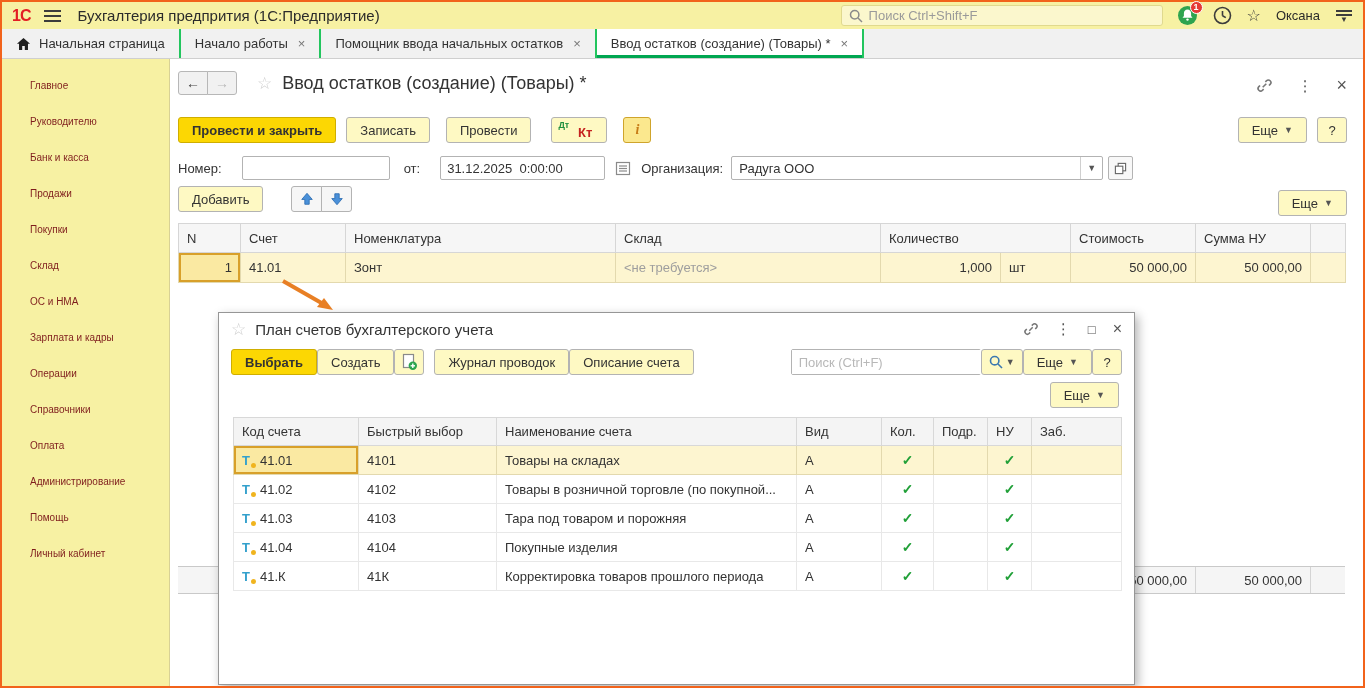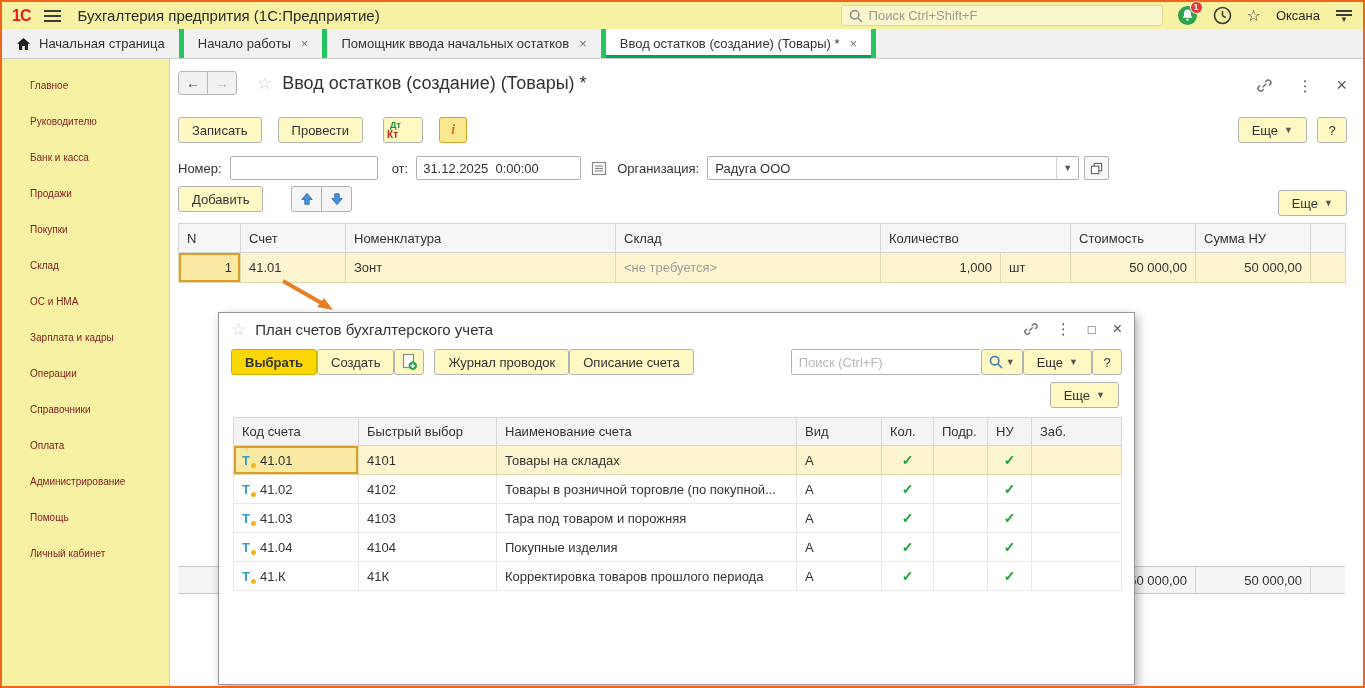--- a/index.html
+++ b/index.html
@@ -19,21 +19,21 @@
   .bell-wrap { position:relative; width:21px; height:21px; }
   .badge { position:absolute; top:-4px; right:-5px; min-width:13px; height:13px; background:#e53935; border:1px solid #fff; border-radius:50%; color:#fff; font-size:9px; line-height:11px; text-align:center; font-weight:bold; }
   .star-glyph { color:#3c3c3c; font-size:16px; }
   .username { font-size:13px; color:#2b2b2b; }
   .topmenu { display:flex; flex-direction:column; align-items:center; gap:2px; width:18px; cursor:pointer; }
   .topmenu i { height:2px; background:#3c3c3c; display:block; width:16px; }
   .topmenu .car { font-size:8px; color:#3c3c3c; line-height:4px; }
 
   
   .tabbar { height:30px; background:#f1f1f1; border-bottom:1px solid #cfcfcf; display:flex; flex:0 0 auto; }
-  .tab { display:flex; align-items:center; gap:8px; padding:0 14px; border-right:5px solid #22c55e; font-size:13px; color:#333; position:relative; cursor:pointer; white-space:nowrap; }
+  .tab { display:flex; align-items:center; gap:8px; padding:0 14px; border-right:2px solid #22c55e; font-size:13px; color:#333; position:relative; cursor:pointer; white-space:nowrap; }
   .tab.active { background:#fff; }
   .tab.active::after { content:''; position:absolute; left:0; right:0; bottom:0; height:3px; background:#00a651; }
   .tab .x { color:#777; font-size:13px; margin-left:2px; }
 
   
   .main { flex:1; display:flex; min-height:0; }
   .sidebar { width:168px; background:#f7f1a3; border-right:1px solid #d8d195; padding-top:8px; flex:0 0 auto; }
   .side-item { height:36px; display:flex; align-items:center; padding-left:28px; font-size:10px; color:#7f1d1d; cursor:pointer; }
   .content { flex:1; position:relative; background:#fff; overflow:hidden; }
 
@@ -47,31 +47,31 @@
   .doc-icons { position:absolute; top:16px; right:16px; display:flex; align-items:center; gap:24px; color:#666; }
   .kebab { font-size:15px; color:#555; cursor:pointer; }
   .close-x { font-size:18px; color:#555; cursor:pointer; }
 
   
   .btn { height:26px; padding:0 13px; background:#fef9c3; border:1px solid #b3b3b3; border-radius:3px; font-size:13px; color:#333; display:inline-flex; align-items:center; justify-content:center; gap:6px; cursor:pointer; white-space:nowrap; }
   .btn .dd { font-size:9px; color:#555; }
   .btn.primary { background:#fcd703; border-color:#cfae00; font-weight:bold; }
   .btnrow { position:absolute; top:58px; left:8px; display:flex; align-items:center; gap:10px; }
   .btnrow-right { position:absolute; top:58px; right:16px; display:flex; gap:10px; }
-  .btn-dtkt { width:40px; height:26px; position:relative; padding:0; }
+  .btn-dtkt { width:56px; height:26px; position:relative; padding:0; }
   .btn-dtkt .dt { position:absolute; top:2px; left:6px; font-size:9px; font-weight:bold; color:#1e8e3e; }
-  .btn-dtkt .kt { position:absolute; bottom:2px; right:24px; font-size:10px; font-weight:bold; color:#c5221f; }
+  .btn-dtkt .kt { position:absolute; bottom:2px; right:14px; font-size:13px; font-weight:bold; color:#c5221f; }
   .btn-info { width:28px; height:26px; background:#fbe88e; border-color:#cfa42c; padding:0; }
   .btn-info span { color:#c77b16; font-weight:bold; font-family:"Liberation Serif",serif; font-style:italic; font-size:14px; }
   .btn-q { width:30px; padding:0; }
 
   
   .fieldsrow { position:absolute; top:97px; left:8px; display:flex; align-items:center; font-size:13px; color:#333; }
   .fieldsrow label { margin-right:8px; }
-  .inp { height:24px; border:1px solid #b3b3b3; border-radius:2px; font-size:13px; color:#333; padding:0 6px; outline:none; }
+  .inp { height:24px; border:1px solid #b3b3b3; border-radius:2px; font-size:13px; color:#333; padding:0 6px; outline:none;margin-left:12px; }
   .num-inp { width:148px; margin-right:14px; }
   .date-inp { width:165px; margin-right:10px; }
   .combo { display:flex; align-items:stretch; border:1px solid #b3b3b3; border-radius:2px; height:24px; width:372px; background:#fff; }
   .combo input { flex:1; border:none; outline:none; font-size:13px; color:#333; padding:0 7px; background:transparent; }
   .combo-arrow { width:22px; border-left:1px solid #cfcfcf; display:flex; align-items:center; justify-content:center; color:#555; font-size:9px; cursor:pointer; }
   .open-btn { width:25px; height:24px; border:1px solid #b3b3b3; border-radius:2px; margin-left:5px; display:flex; align-items:center; justify-content:center; background:#f8f8f8; cursor:pointer; }
   .mini-icon { margin-right:10px; display:flex; align-items:center; }
 
   
   .addrow { position:absolute; top:127px; left:8px; display:flex; align-items:center; }
@@ -221,20 +221,21 @@
         <svg width="17" height="17" viewBox="0 0 16 16">
             <path d="M6.3 9.7 L9.7 6.3" fill="none" stroke="#777" stroke-width="1.5"></path>
             <path d="M8.8 4.6 l1.1-1.1 a2.4 2.4 0 0 1 3.4 3.4 l-1.1 1.1" fill="none" stroke="#777" stroke-width="1.5"></path>
             <path d="M7.2 11.4 l-1.1 1.1 a2.4 2.4 0 0 1 -3.4 -3.4 l1.1-1.1" fill="none" stroke="#777" stroke-width="1.5"></path>
           </svg>
         <span class="kebab">⋮</span>
         <span class="close-x">×</span>
       </div>
 
       <div class="btnrow">
+        <button class="btn primary">Провести и закрыть</button>
         <button class="btn">Записать</button>
         <button class="btn" style="margin-left:6px">Провести</button>
         <button class="btn btn-dtkt" style="margin-left:10px">
           <span class="dt">Дт</span>
           <span class="kt">Кт</span>
         </button>
         <button class="btn btn-info" style="margin-left:6px">
             <span>i</span>
           </button>
       </div>

